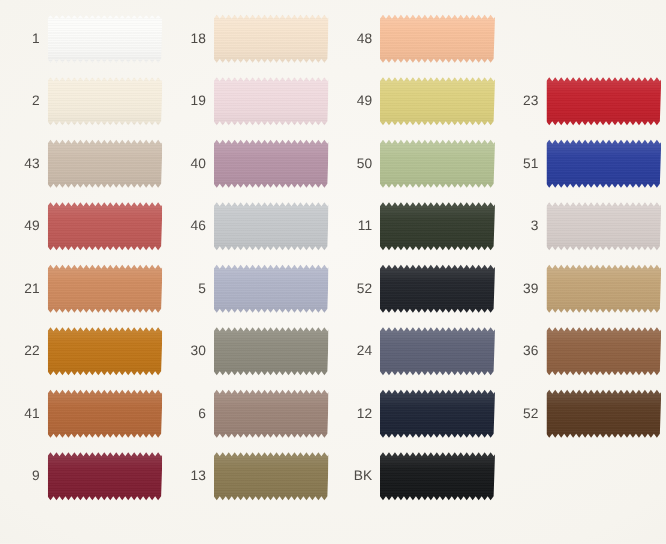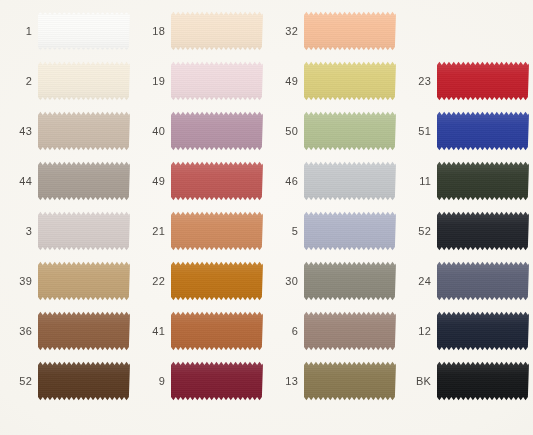--- a/index.html
+++ b/index.html
@@ -132,21 +132,21 @@
       </div>
     </div>
     <div class="swatch-cell">
       <div class="swatch-label">18</div>
       <div class="chip-wrap">
         <div class="chip-shadow"></div>
         <div class="chip" style="--c: #f7e4ce;"></div>
       </div>
     </div>
     <div class="swatch-cell">
-      <div class="swatch-label">32</div>
+      <div class="swatch-label">48</div>
       <div class="chip-wrap">
         <div class="chip-shadow"></div>
         <div class="chip" style="--c: #f8c09a;"></div>
       </div>
     </div>
     <div class="swatch-cell empty">
       <div class="swatch-label"></div>
       <div class="chip-wrap"></div>
     </div>
     <div class="swatch-cell">
@@ -199,27 +199,20 @@
       </div>
     </div>
     <div class="swatch-cell">
       <div class="swatch-label">51</div>
       <div class="chip-wrap">
         <div class="chip-shadow"></div>
         <div class="chip" style="--c: #2c3f9e;"></div>
       </div>
     </div>
     <div class="swatch-cell">
-      <div class="swatch-label">44</div>
-      <div class="chip-wrap">
-        <div class="chip-shadow"></div>
-        <div class="chip" style="--c: #aaa096;"></div>
-      </div>
-    </div>
-    <div class="swatch-cell">
       <div class="swatch-label">49</div>
       <div class="chip-wrap">
         <div class="chip-shadow"></div>
         <div class="chip" style="--c: #bf5a57;"></div>
       </div>
     </div>
     <div class="swatch-cell">
       <div class="swatch-label">46</div>
       <div class="chip-wrap">
         <div class="chip-shadow"></div>

